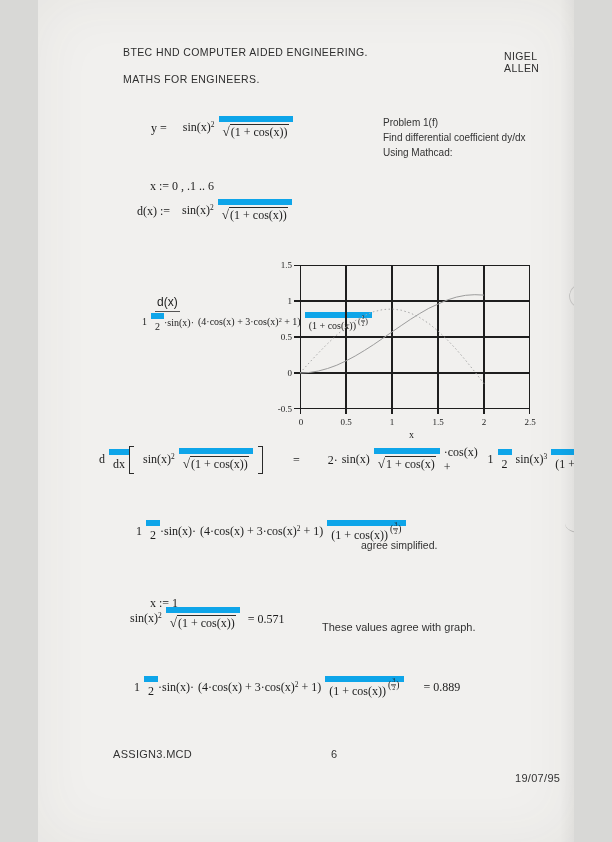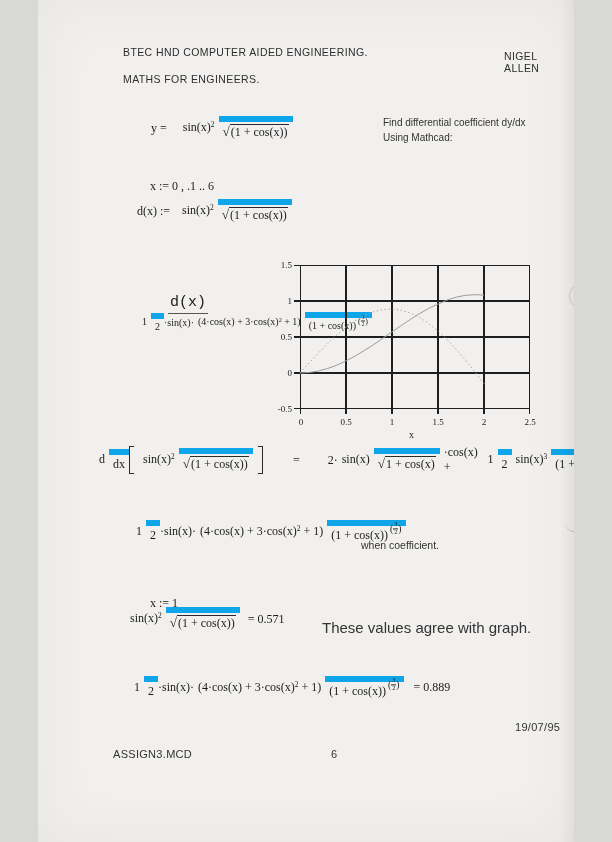--- a/index.html
+++ b/index.html
@@ -27,22 +27,22 @@
   .sq .r{font-size:1.1em;}
   .sq .rb{border-top:1px solid #2a2a2a;padding:0 1px;}
   .xfr{display:inline-flex;align-items:center;transform:translateY(-0.55em);margin-left:2px;white-space:nowrap;}
   .xfr .p{font-size:0.8em;}
   .xfr .st{display:inline-flex;flex-direction:column;align-items:center;font-size:0.52em;line-height:1.1;}
   .xfr .st .b{border-top:1px solid #2a2a2a;padding:0 1px;}
   .bk{width:5px;align-self:stretch;margin:1px 0;}
   .bkl{border-left:1.2px solid #2a2a2a;border-top:1.2px solid #2a2a2a;border-bottom:1.2px solid #2a2a2a;margin-right:5px;}
   .bkr{border-right:1.2px solid #2a2a2a;border-top:1.2px solid #2a2a2a;border-bottom:1.2px solid #2a2a2a;margin-left:5px;}
   .gap-eq{margin:0 28px 0 30px;}
-  .legend-t1{font-family:Liberation Mono, monospace;font-size:15px;color:#1c1c1c;
-             border-bottom:1px solid #555;padding:0 2px 2px;margin-left:13px;}
+  .legend-t1{font-family:Liberation Sans, sans-serif;font-size:12px;color:#1c1c1c;
+             border-bottom:1px solid #555;padding:0 2px 2px;}
   .legend-expr{font-size:10px;}
   .tick{position:absolute;font-family:"Liberation Serif",serif;font-size:9px;color:#222;}
   .ytick{width:28px;text-align:right;}
   .xtick{width:26px;text-align:center;}
   .xlabel{font-family:"Liberation Serif",serif;font-size:10px;color:#222;}
   
   .arc1{width:22px;height:22px;border:1.2px solid rgba(130,130,130,0.32);
         border-radius:50%;border-right-color:transparent;transform:rotate(15deg);}
   .arc2{width:30px;height:18px;border-bottom:1.5px solid rgba(120,120,120,0.38);border-radius:50%;}
   .dot{width:2px;height:3px;background:rgba(80,80,80,0.5);border-radius:50%;}
@@ -61,20 +61,21 @@
   <div class="mrow" style="left:113px;top:116px;">
     <span>y =</span>
     <span style="width:12px;"></span>
     <span class="fr">
       <span class="fn"><span>sin(x)</span><span class="e">2</span></span>
       <span class="fd"><span class="sq"><span class="r">√</span><span class="rb">(1 + cos(x))</span></span></span>
     </span>
   </div>
 
   <div class="abs txt" style="left:345px;top:115px;">
+    <div>Problem 1(f)</div>
     <div>Find differential coefficient dy/dx</div>
     <div>Using Mathcad:</div>
   </div>
 
   <div class="mrow" style="left:112px;top:179px;">
     <span>x := 0 , .1 .. 6</span>
   </div>
 
   <div class="mrow" style="left:99px;top:199px;">
     <span>d(x) :=</span>
@@ -197,58 +198,58 @@
       <span class="fd"><span>(1 + cos(x))</span><span class="xfr">
             <span class="p">(</span>
             <span class="st">
               <span>3</span>
               <span class="b">2</span>
             </span>
             <span class="p">)</span>
           </span></span>
     </span>
   </div>
-  <div class="abs txt" style="left:323px;top:538px;font-size:10.5px;">when coefficient.</div>
+  <div class="abs txt" style="left:323px;top:538px;font-size:10.5px;">agree simplified.</div>
 
   <div class="mrow" style="left:112px;top:596px;">
     <span>x := 1</span>
   </div>
 
   <div class="mrow" style="left:88px;top:607px;">
     <span class="fr">
       <span class="fn"><span>sin(x)</span><span class="e">2</span></span>
       <span class="fd"><span class="sq"><span class="r">√</span><span class="rb">(1 + cos(x))</span></span></span>
     </span>
     <span style="margin-left:8px;">= 0.571</span>
   </div>
-  <div class="abs txt" style="left:284px;top:620px;font-size:15px;">These values agree with graph.</div>
+  <div class="abs txt" style="left:284px;top:620px;font-size:11px;">These values agree with graph.</div>
 
   <div class="mrow" style="left:92px;top:676px;">
     <span class="fr">
       <span class="fn">1</span>
       <span class="fd">2</span>
     </span>
     <span>·sin(x)·</span>
     <span class="fr">
       <span class="fn"><span>(4·cos(x) + 3·cos(x)</span><span class="e">2</span><span> + 1)</span></span>
       <span class="fd"><span>(1 + cos(x))</span><span class="xfr">
             <span class="p">(</span>
             <span class="st">
               <span>3</span>
               <span class="b">2</span>
             </span>
             <span class="p">)</span>
           </span></span>
     </span>
-    <span style="margin-left:10px;">= 0.889</span>
+    <span style="margin-left:20px;">= 0.889</span>
   </div>
 
   <div class="abs ftr" style="left:75px;top:748px;">ASSIGN3.MCD</div>
   <div class="abs ftr" style="left:293px;top:748px;">6</div>
-  <div class="abs ftr" style="left:477px;top:721px;">19/07/95</div>
+  <div class="abs ftr" style="left:477px;top:772px;">19/07/95</div>
 
   <div class="abs arc1" style="left:531px;top:284px;"></div>
   <div class="abs arc2" style="left:527px;top:514px;"></div>
   <div class="abs dot" style="left:552px;top:367px;"></div>
   <div class="abs dot" style="left:549px;top:401px;"></div>
   <div class="abs edge-shade"></div>
 
 </div>
 
 </body></html>

